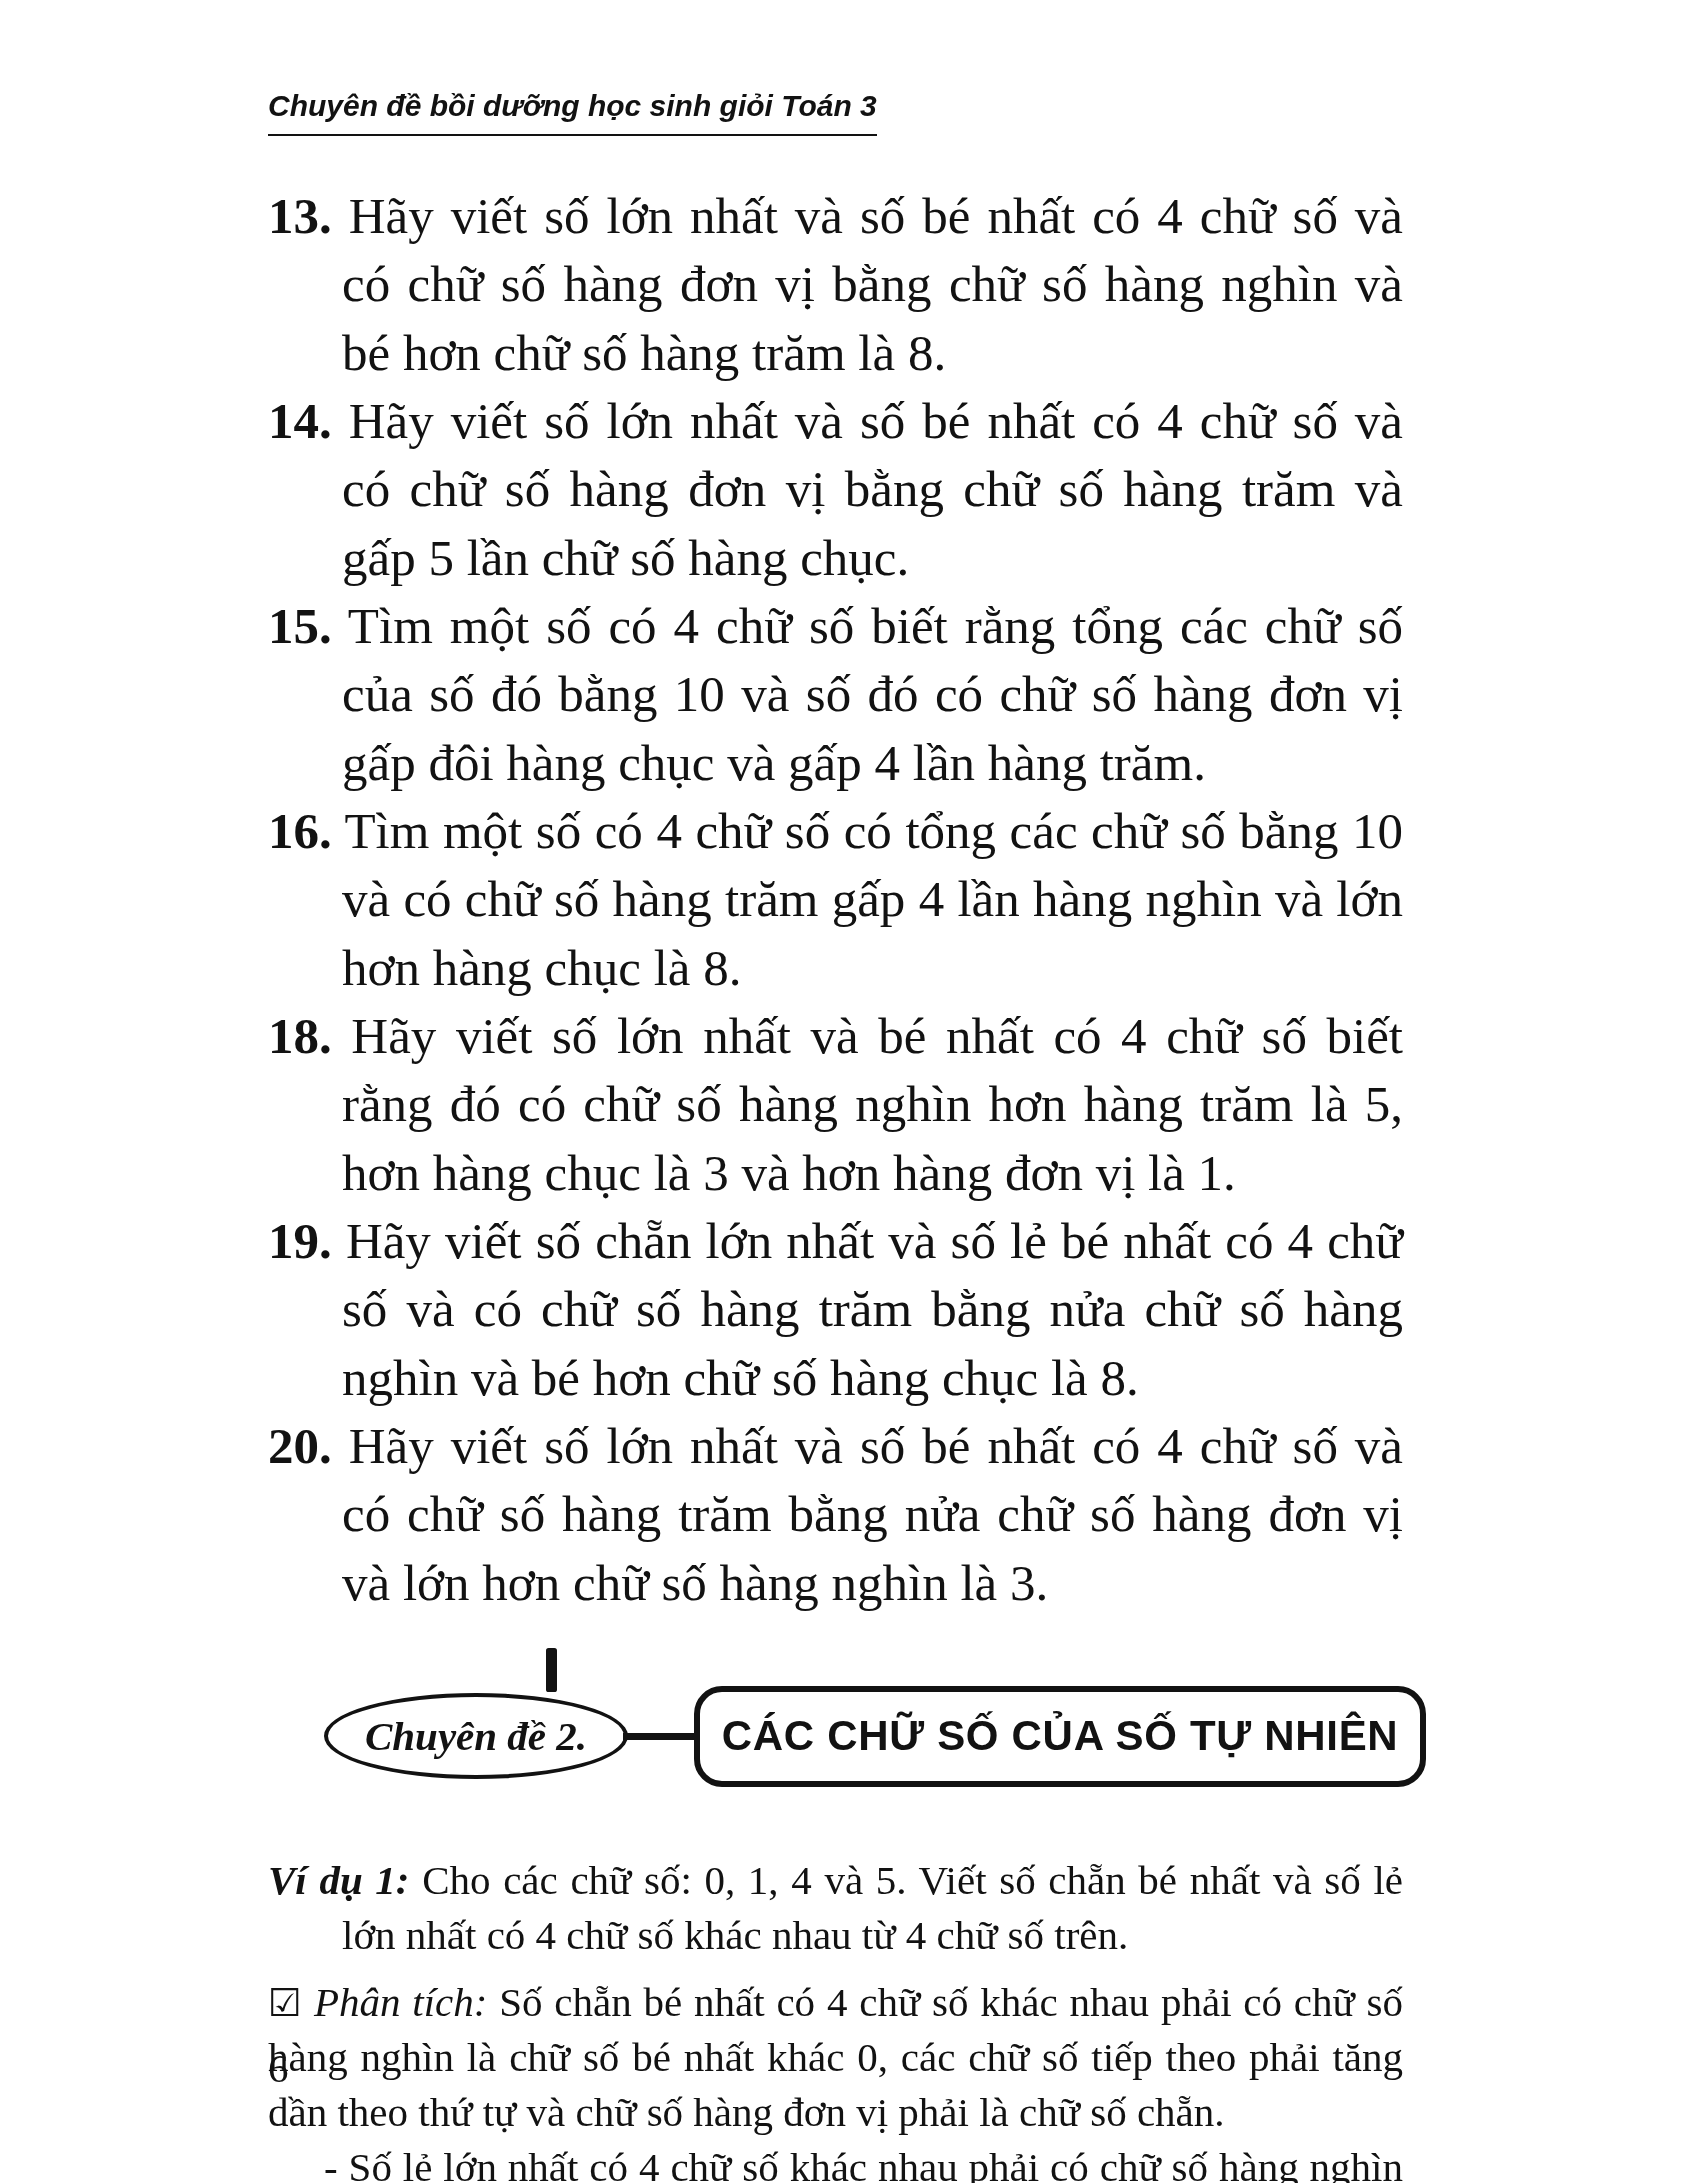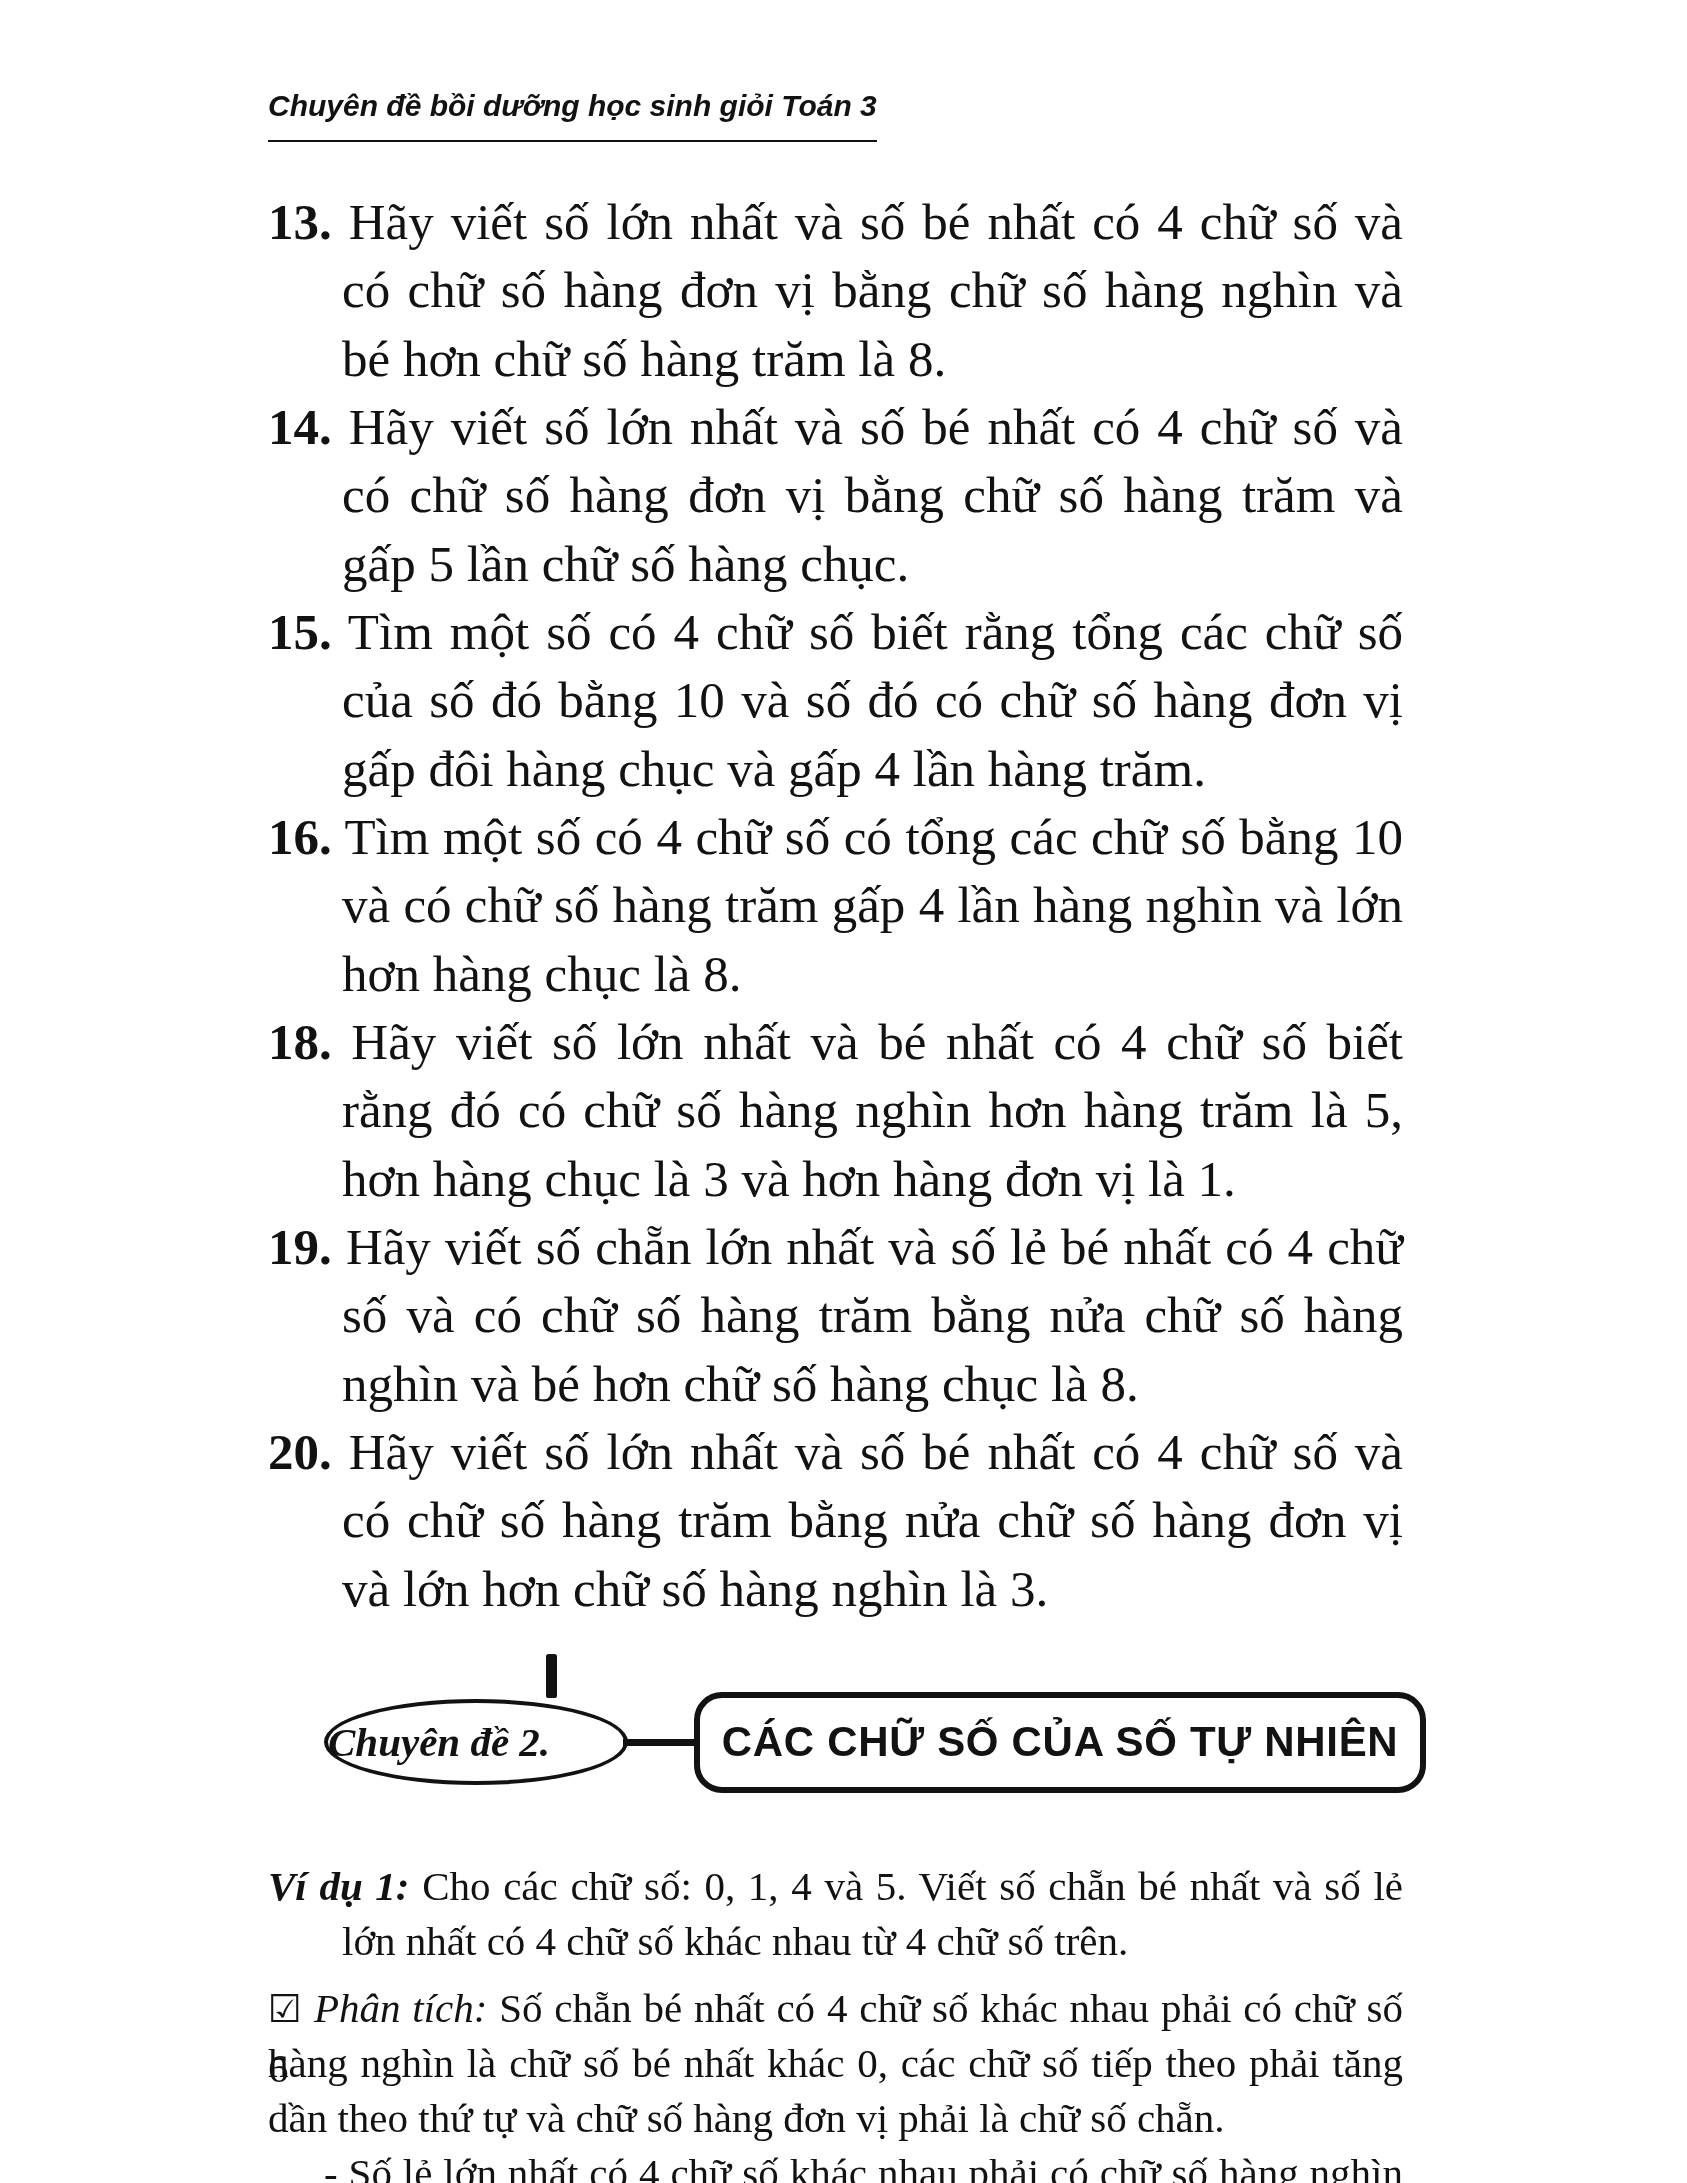--- a/index.html
+++ b/index.html
@@ -17,21 +17,21 @@
   }
 
   
   .running-header {
     display: inline-block;
     font-family: "Liberation Sans", sans-serif;
     font-style: italic;
     font-weight: bold;
     font-size: 30px;
     border-bottom: 2.6px solid #121212;
-    padding-bottom: 17px;
+    padding-bottom: 11px;
     margin-bottom: 46px;
   }
 
   
   .problems { font-size: 51px; line-height: 1.34; }
   .problem {
     text-align: justify;
     padding-left: 74px;
     text-indent: -74px;
   }
@@ -55,21 +55,21 @@
     border-radius: 2.6px;
   }
   .badge {
     flex: none;
     width: 296px;
     height: 78px;
     border: 4px solid #121212;
     border-radius: 50%;
     display: flex;
     align-items: center;
-    justify-content: flex-start;
+    justify-content: center;
     font-size: 41px;
     font-style: italic;
     font-weight: bold;
   }
   .connector {
     flex: none;
     width: 71px;
     height: 6.6px;
     background: #121212;
     margin-left: -5.3px;

